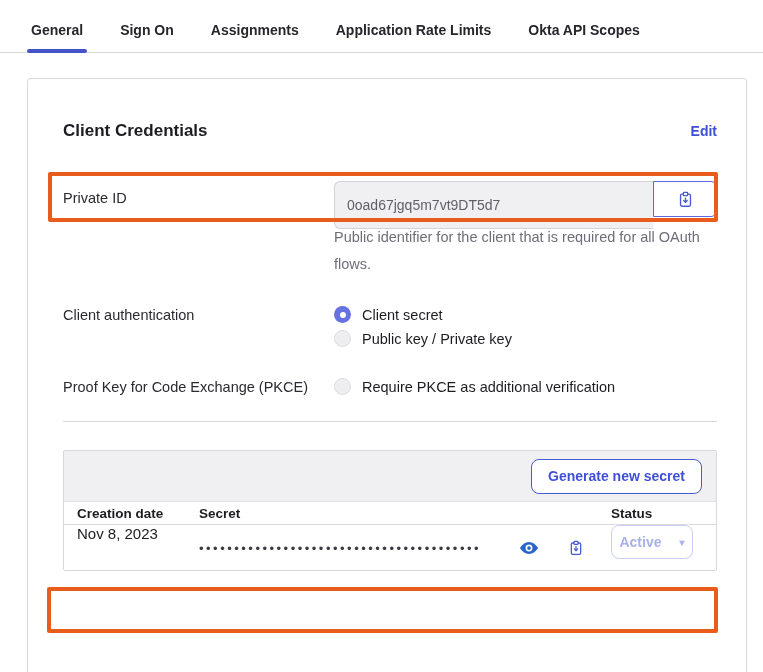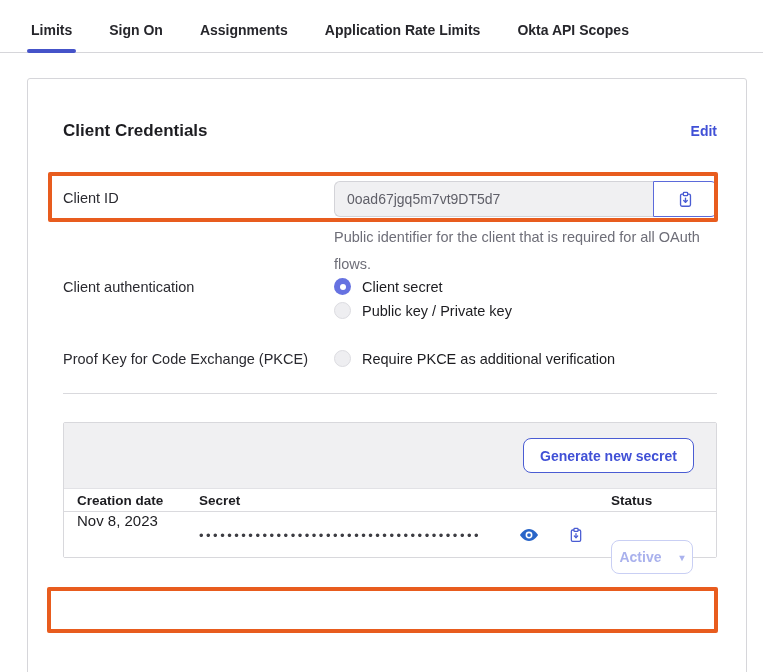--- a/index.html
+++ b/index.html
@@ -55,21 +55,21 @@
   .edit-link { font-size: 14px; font-weight: bold; color: #4050d6; cursor: pointer; }
 
   
   .form-row { display: flex; align-items: flex-start; }
   .row-label { width: 271px; flex: 0 0 271px; font-size: 14.5px; color: #2a2a30; padding-top: 9px; }
   .row-control { flex: 1; }
 
   .clientid-row { margin-top: 40px; }
   .input-group { display: flex; height: 36px; }
   .text-field {
-    flex: 1; height: 36px;
+    flex: 1; height: 48px;
     background: #f0f0f2;
     border: 1px solid #d3d3d8;
     border-right: none;
     border-radius: 6px 0 0 6px;
     font-family: "Liberation Sans", sans-serif;
     font-size: 14px; color: #5f5f68;
     padding: 0 12px;
   }
   .copy-btn {
     width: 64px; height: 36px;
@@ -79,21 +79,21 @@
     display: flex; align-items: center; justify-content: center;
     cursor: pointer;
   }
   .help-text {
     margin-top: 7px;
     font-size: 14.5px; color: #6e6e78;
     line-height: 27px;
     max-width: 382px;
   }
 
-  .auth-row { }
+  .auth-row { margin-top: 28px; }
   .radio-item { display: flex; align-items: center; margin-bottom: 7px; cursor: pointer; }
   .radio-dot {
     width: 17px; height: 17px; border-radius: 50%;
     margin-right: 11px; flex: 0 0 17px;
     position: relative;
   }
   .radio-dot.selected { background: #6672e1; }
   .radio-dot.selected::after {
     content: ""; position: absolute; left: 5.5px; top: 5.5px;
     width: 6px; height: 6px; border-radius: 50%; background: #fff;
@@ -111,25 +111,25 @@
     font-size: 14px; font-weight: bold; letter-spacing: 0.3px; color: #1d1d21;
   }
 
   
   .secrets-widget {
     margin-top: 28px;
     border: 1px solid #d8d8dc;
     border-radius: 2px;
   }
   .secrets-toolbar {
-    height: 66px;
+    height: 51px;
     background: #f0f0f2;
     border-bottom: 1px solid #e2e2e6;
     display: flex; align-items: center; justify-content: flex-end;
-    padding-right: 22px;
+    padding-right: 14px;
   }
   .generate-btn {
     height: 35px;
     background: #fff;
     border: 1px solid #4a5cd3;
     border-radius: 8px;
     color: #4050d6; font-size: 14px; font-weight: bold;
     font-family: "Liberation Sans", sans-serif;
     padding: 0 16px;
     cursor: pointer;
@@ -169,55 +169,54 @@
   .status-btn {
     width: 82px; height: 34px;
     background: #fff;
     border: 1px solid #c9cff4;
     border-radius: 8px;
     color: #a9b1ed; font-size: 14px; font-weight: bold;
     font-family: "Liberation Sans", sans-serif;
     display: flex; align-items: center; justify-content: center;
     gap: 18px;
     cursor: pointer;
-    margin-top: 28px;
   }
   .status-caret { font-size: 10px; color: #aab2ee; }
 
   
   .hl-box {
     position: absolute;
     border: 4px solid #e85c1e;
     border-radius: 2px;
     pointer-events: none;
     z-index: 5;
   }
   .hl-clientid { left: 48px; top: 172px; width: 670px; height: 50px; }
   .hl-secretrow { left: 47px; top: 587px; width: 671px; height: 46px; }
 </style>
 </head>
 <body>
 
 <nav class="tabbar">
-  <div class="tab active">Limits</div>
+  <div class="tab active">General</div>
   <div class="tab">Sign On</div>
   <div class="tab">Assignments</div>
   <div class="tab">Application Rate Limits</div>
   <div class="tab">Okta API Scopes</div>
 </nav>
 
 <section class="card">
 
   <div class="section-head">
     <h2 class="section-title">Client Credentials</h2>
     <a class="edit-link">Edit</a>
   </div>
 
   <div class="form-row clientid-row">
-    <div class="row-label">Client ID</div>
+    <div class="row-label">Private ID</div>
     <div class="row-control">
       <div class="input-group">
         <input class="text-field" type="text" readonly="" value="0oad67jgq5m7vt9DT5d7" style="">
         <button class="copy-btn">
           <span style="display:flex">
             <svg width="17" height="17" viewBox="0 0 24 24" fill="none" stroke="#4a5cd3" stroke-width="1.9" stroke-linecap="round" stroke-linejoin="round">
               <rect x="5" y="4.5" width="14" height="17" rx="2"></rect>
               <rect x="9" y="2" width="6" height="4.5" rx="1" fill="#ffffff"></rect>
               <line x1="12" y1="10" x2="12" y2="16"></line>
               <polyline points="9.5,13.5 12,16 14.5,13.5"></polyline>

